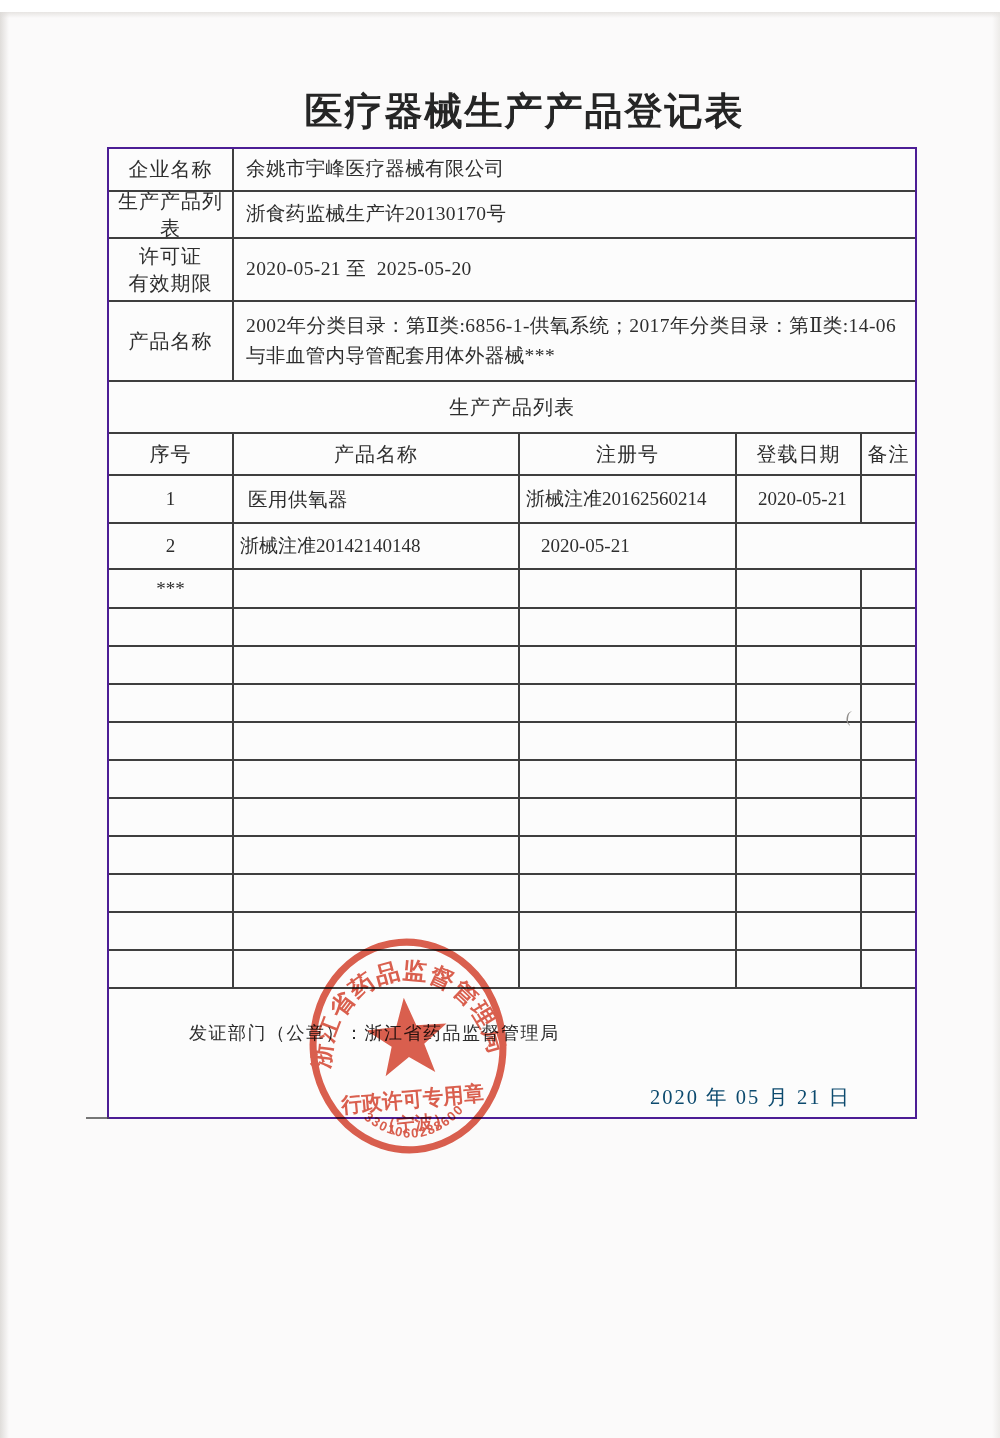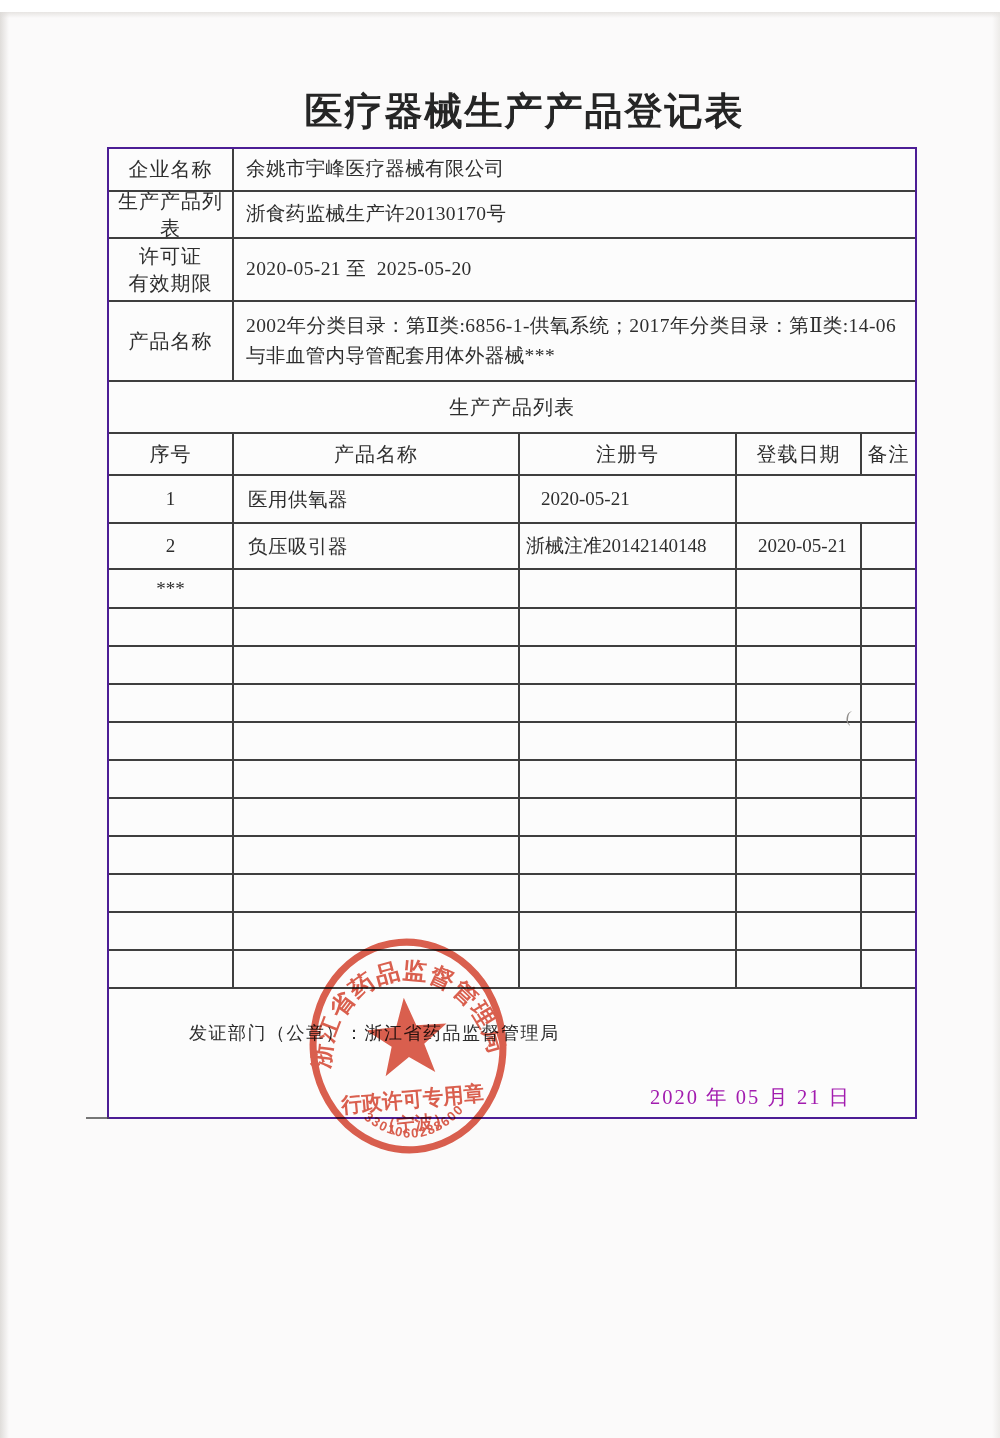--- a/index.html
+++ b/index.html
@@ -44,21 +44,21 @@
   .center{justify-content:center;text-align:left;}
   .section-text{font-size:20px;letter-spacing:1px;}
   .head-cell{justify-content:center;font-size:20px;letter-spacing:1px;}
   .c-no{justify-content:center;font-size:19px;}
   .c-name{padding-left:14px;font-size:19.5px;letter-spacing:.5px;}
   .c-reg{padding-left:6px;font-size:19px;}
   .c-date{padding-left:21px;font-size:19px;}
   .c-rem{font-size:19px;}
 
   .issuer{position:absolute;left:80px;top:32px;font-size:18px;letter-spacing:1.5px;color:#2b2b2b;}
-  .issue-date{position:absolute;right:64px;top:94px;font-size:20.5px;letter-spacing:2px;color:#a21caf;}
+  .issue-date{position:absolute;right:64px;top:94px;font-size:20.5px;letter-spacing:2px;color:#0c4a6e;}
 
   .overhang{position:absolute;left:-23px;bottom:-2px;width:23px;height:2px;background:#4a4a4a;opacity:.75;}
 
   .seal{
     position:absolute;left:307px;top:923px;width:202px;height:222px;
     mix-blend-mode:multiply;opacity:.88;
     transform:rotate(-5deg);
     font-family:"Liberation Sans","DejaVu Sans",sans-serif;
   }
   .artifact-paren{
@@ -111,27 +111,27 @@
       <div class="cell head-cell">序号</div>
       <div class="cell head-cell">产品名称</div>
       <div class="cell head-cell">注册号</div>
       <div class="cell head-cell">登载日期</div>
       <div class="cell head-cell">备注</div>
     </div>
 
     <div class="row cols-prod h48">
       <div class="cell c-no">1</div>
       <div class="cell c-name">医用供氧器</div>
+      <div class="cell c-reg">浙械注准20162560214</div>
       <div class="cell c-date">2020-05-21</div>
       <div class="cell c-rem"></div>
     </div>
 
     <div class="row cols-prod h46">
       <div class="cell c-no">2</div>
-      <div class="cell c-name">负压吸引器</div>
       <div class="cell c-reg">浙械注准20142140148</div>
       <div class="cell c-date">2020-05-21</div>
       <div class="cell c-rem"></div>
     </div>
 
     <div class="row cols-prod h39">
       <div class="cell c-no">***</div>
       <div class="cell c-name"></div>
       <div class="cell c-reg"></div>
       <div class="cell c-date"></div>

